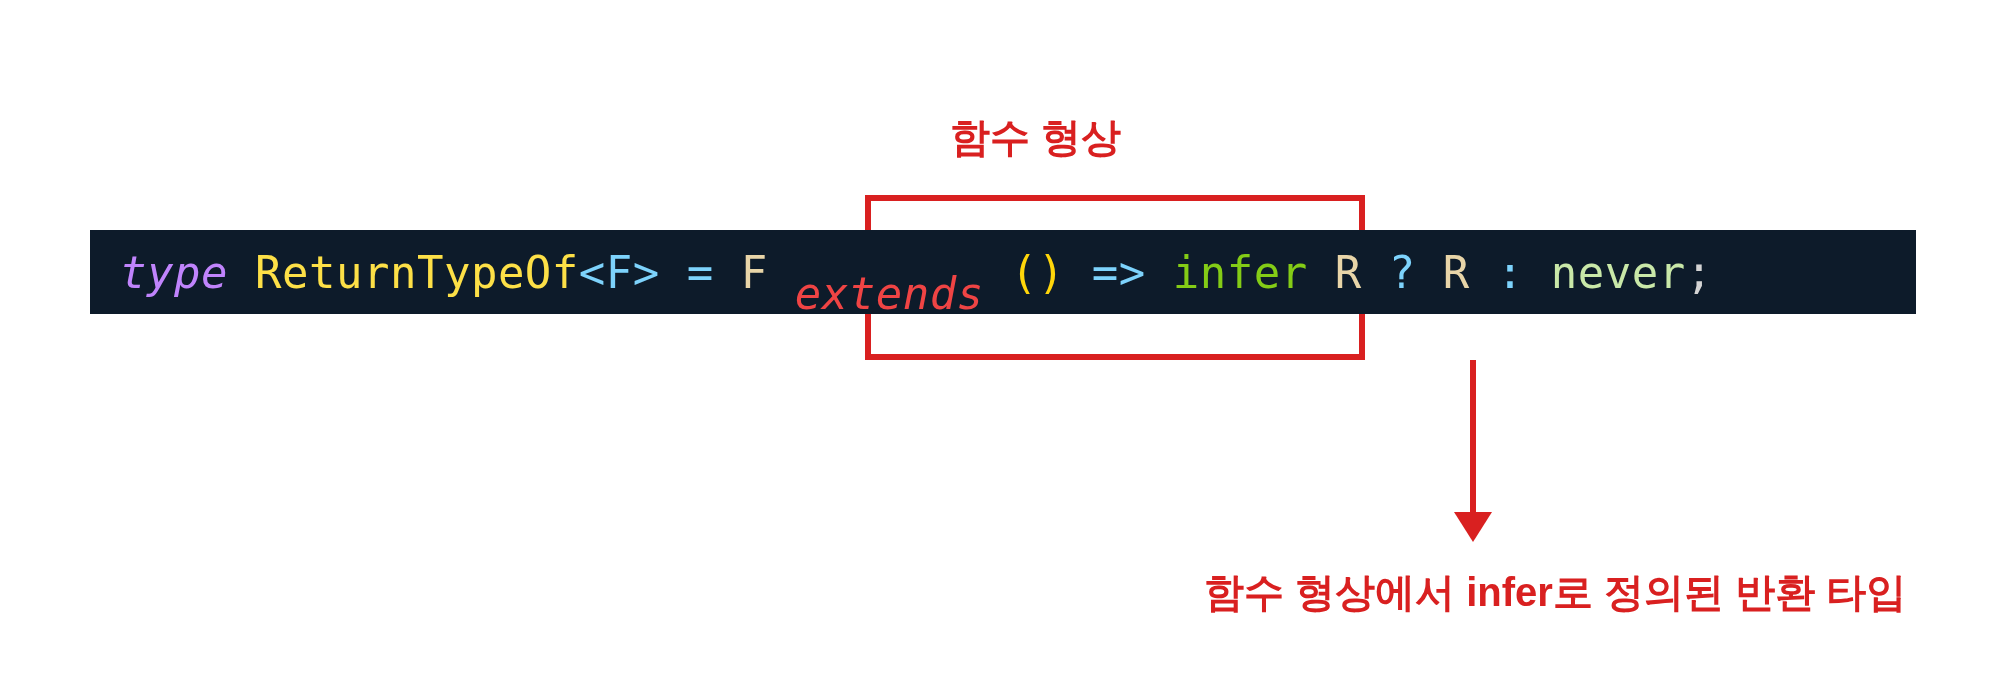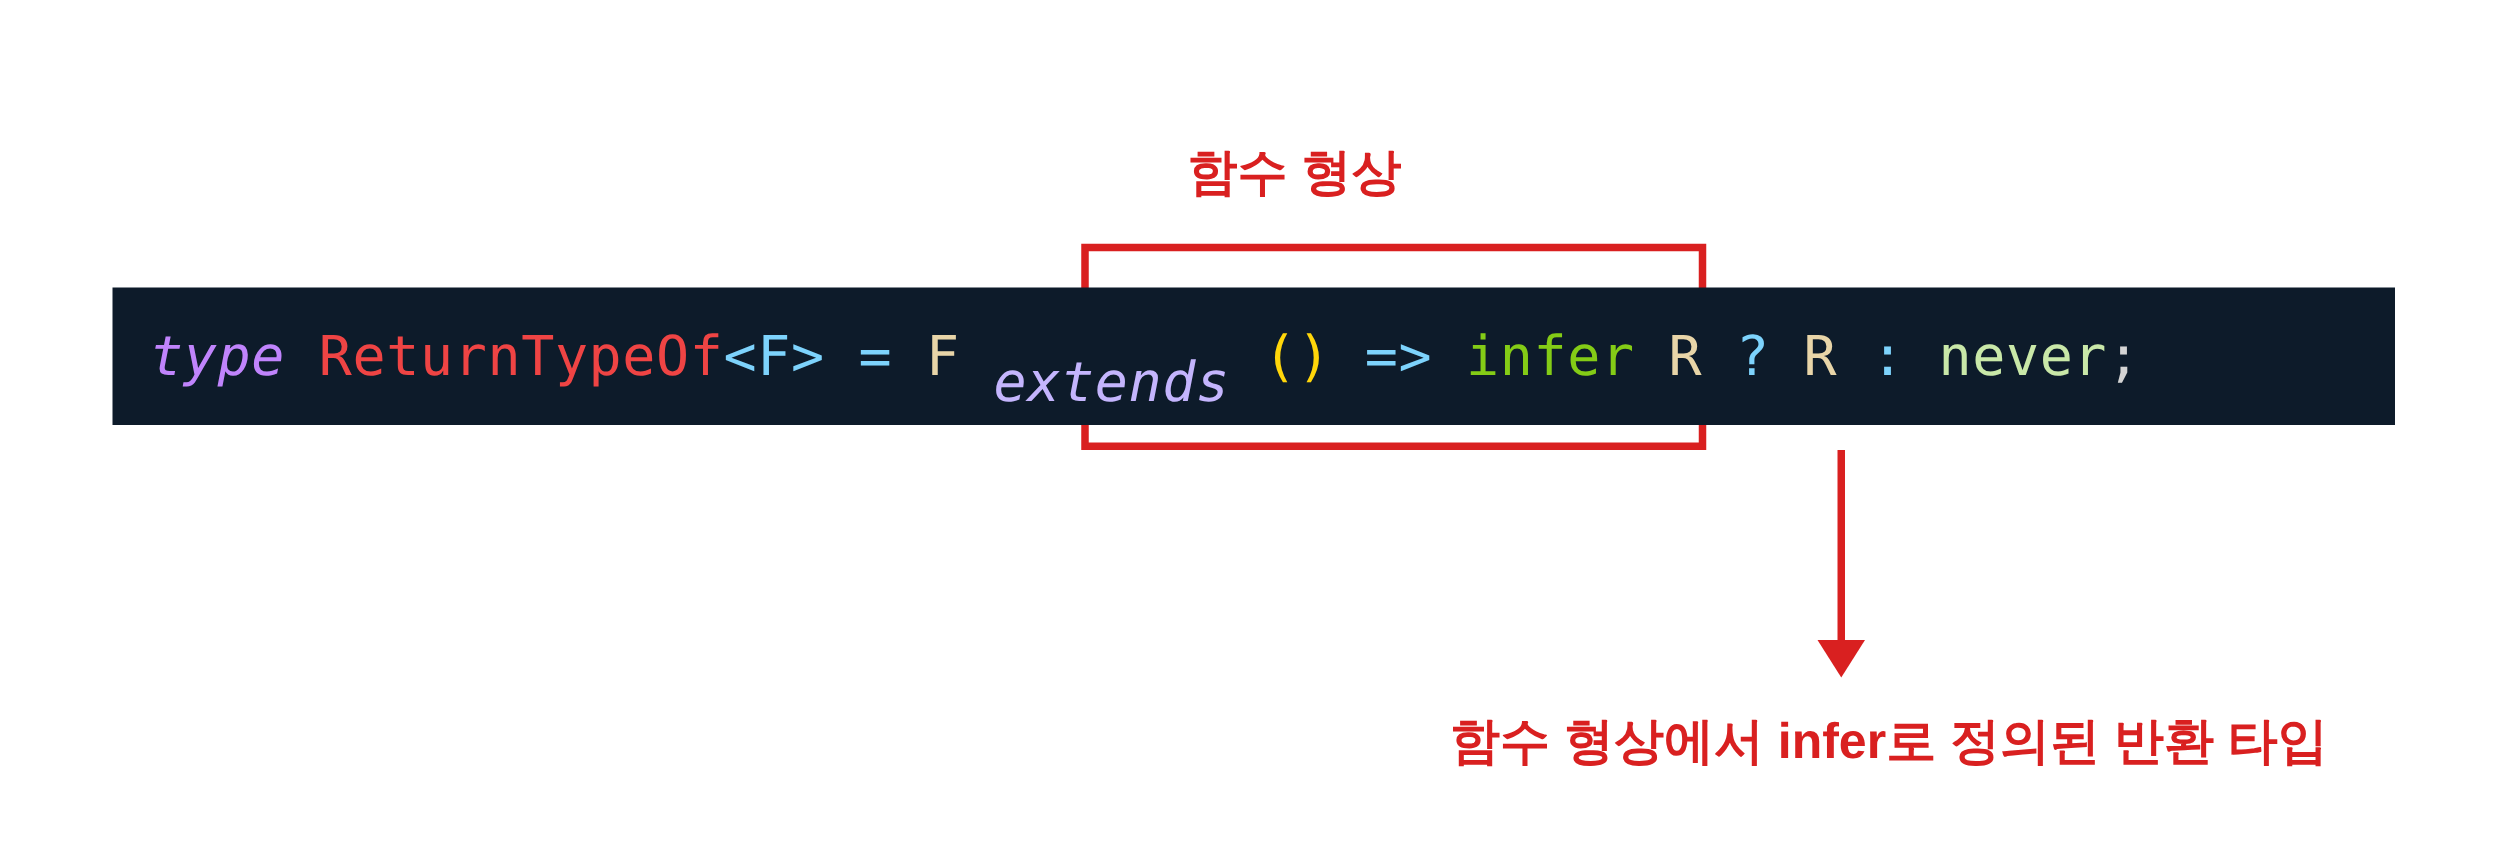--- a/index.html
+++ b/index.html
@@ -14,56 +14,56 @@
       background: #ffffff;
       font-family: 'Menlo', 'Monaco', 'Consolas', monospace;
       position: relative;
     }
     
     .code-block {
       position: absolute;
       left: 90px;
       top: 230px;
       width: 1826px;
-      height: 110px;
+      height: 84px;
       background: #0d1b2a;
       display: flex;
       align-items: center;
       padding-left: 30px;
       font-size: 44px;
       letter-spacing: 0.5px;
     }
     
     .keyword-type {
       color: #c084fc;
       font-style: italic;
     }
     
     .type-name {
-      color: #ef4444;
+      color: #fde047;
     }
     
     .angle-bracket {
       color: #7dd3fc;
     }
     
     .generic-param {
       color: #7dd3fc;
     }
     
     .equals {
       color: #7dd3fc;
     }
     
     .var-f {
       color: #e8d5a8;
     }
     
     .extends-kw {
-      color: #c4b5fd;
+      color: #ef4444;
       font-style: italic;
       margin-top: 42px;
     }
     
     .paren {
       color: #ffd60a;
     }
     
     .arrow {
       color: #7dd3fc;
@@ -133,21 +133,21 @@
       top: 512px;
       width: 0;
       height: 0;
       border-left: 19px solid transparent;
       border-right: 19px solid transparent;
       border-top: 30px solid #d92020;
     }
     
     .annotation-bottom {
       position: absolute;
-      left: 1160px;
+      left: 1204px;
       top: 565px;
       font-family: 'Apple SD Gothic Neo', 'Malgun Gothic', sans-serif;
       font-size: 40px;
       font-weight: 800;
       color: #d92020;
       text-align: right;
     }
   </style>
 </head>
 <body>

